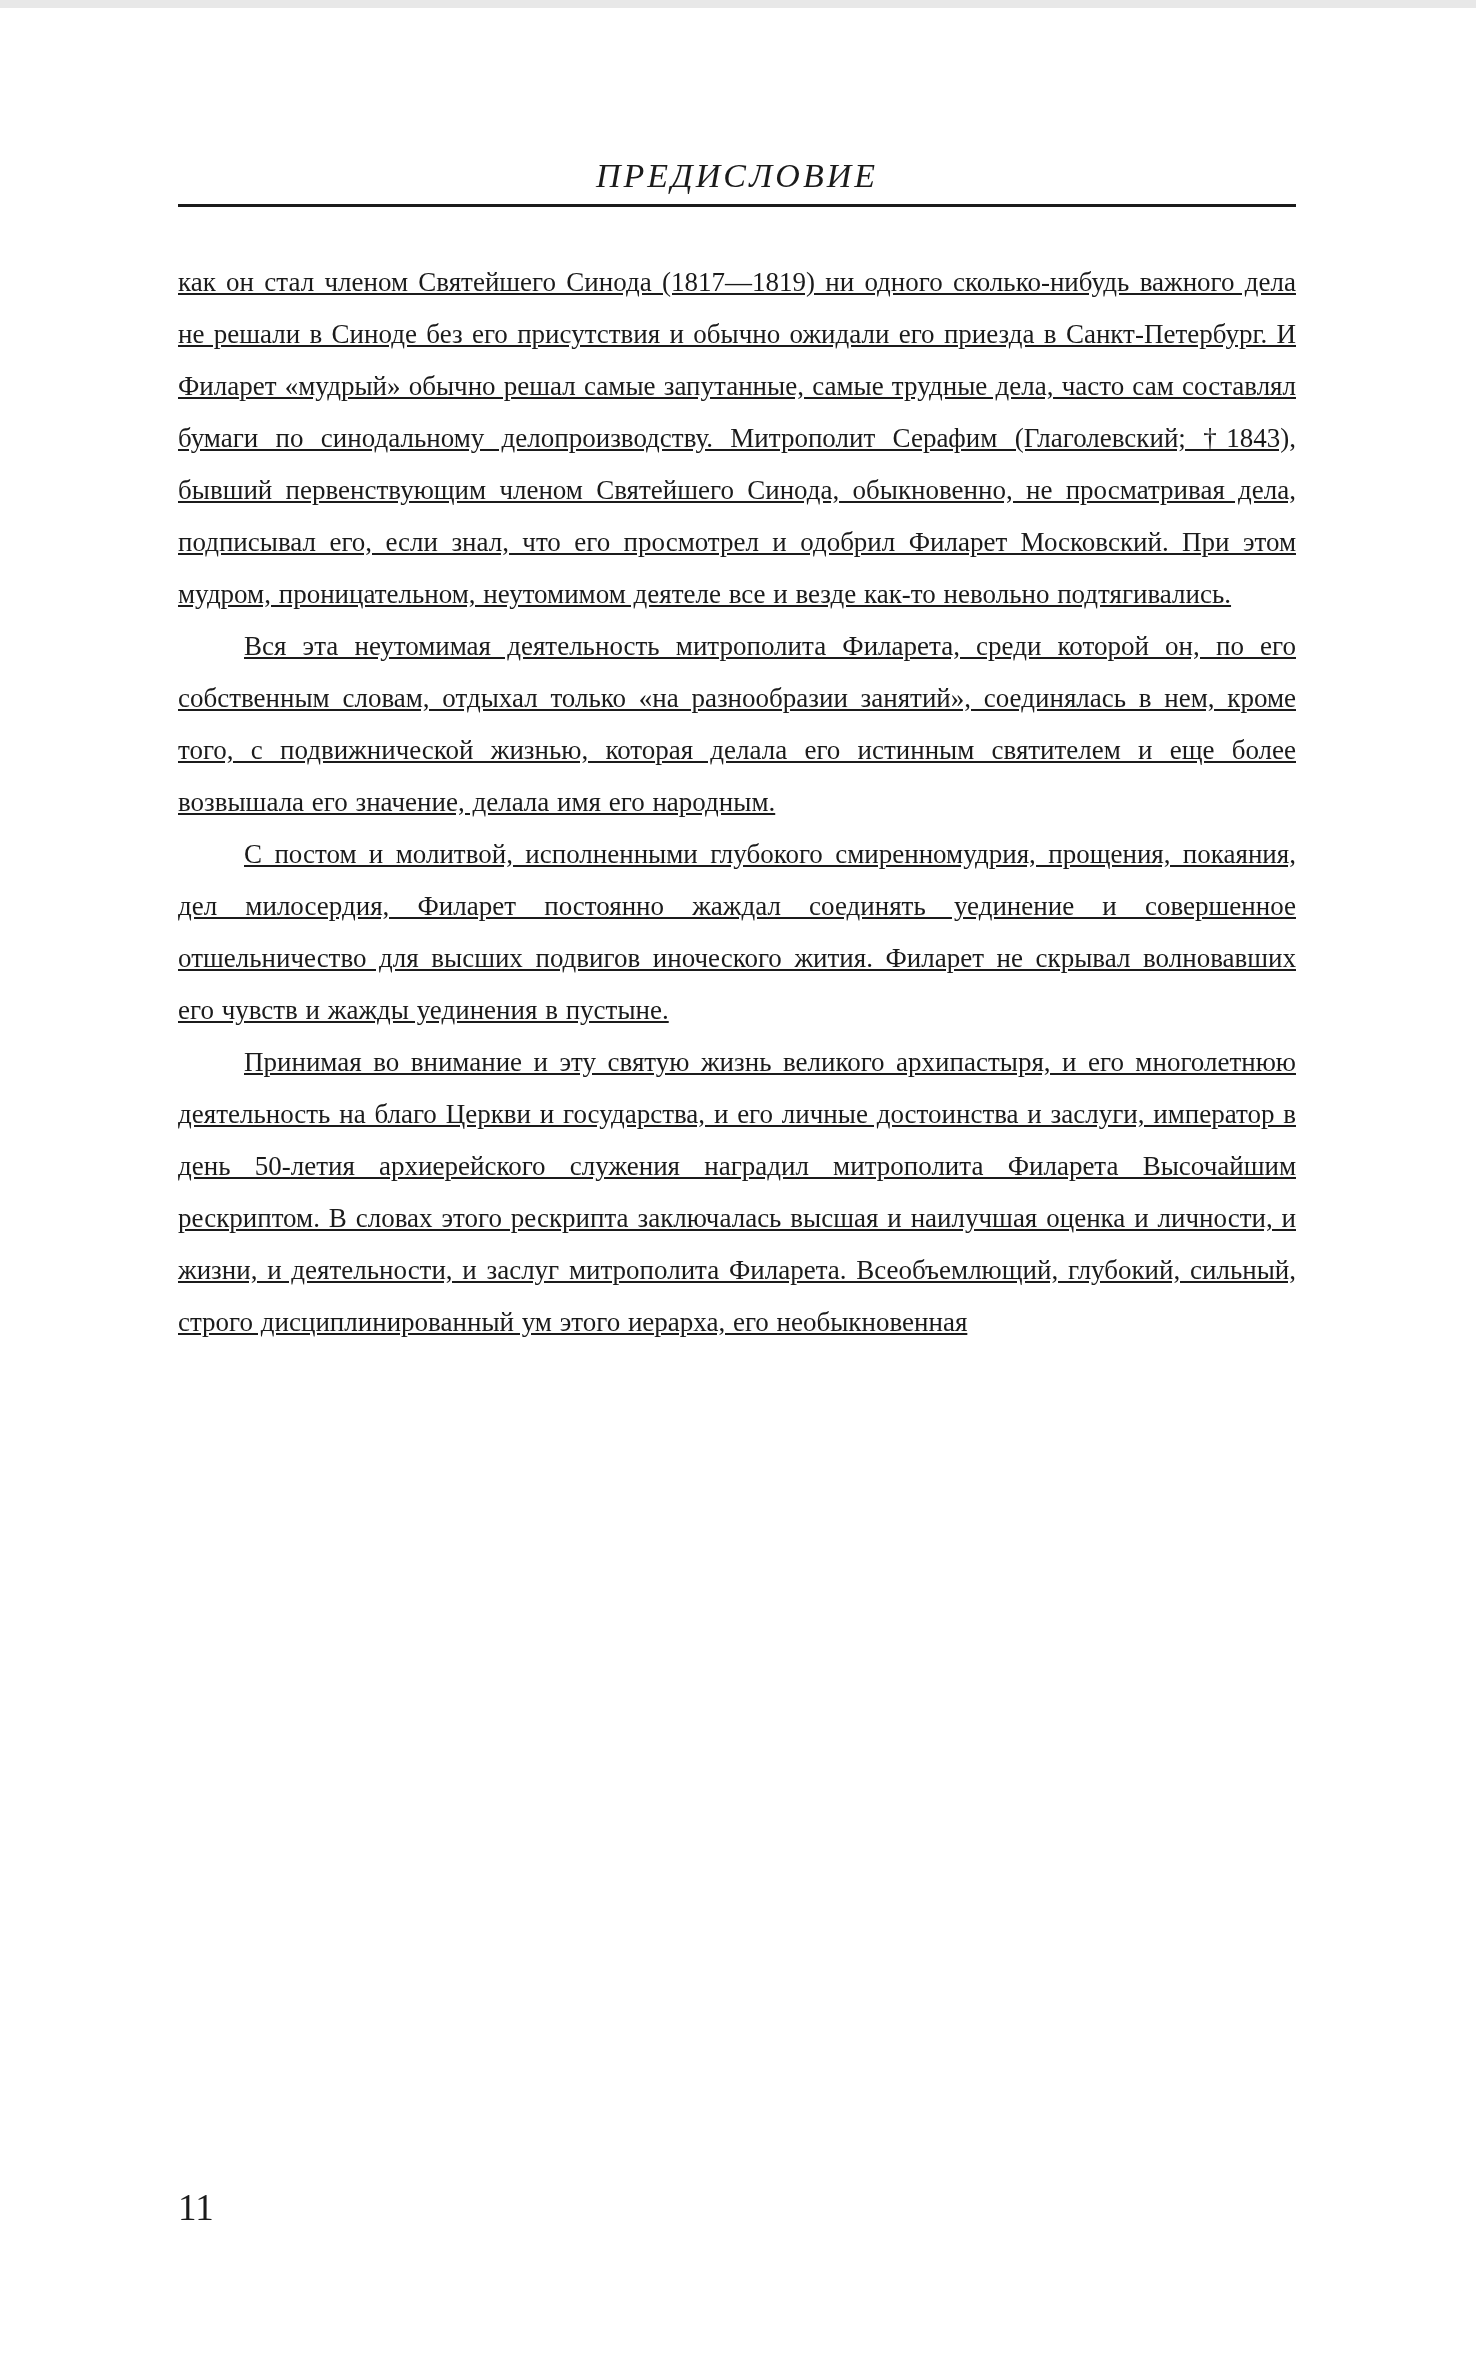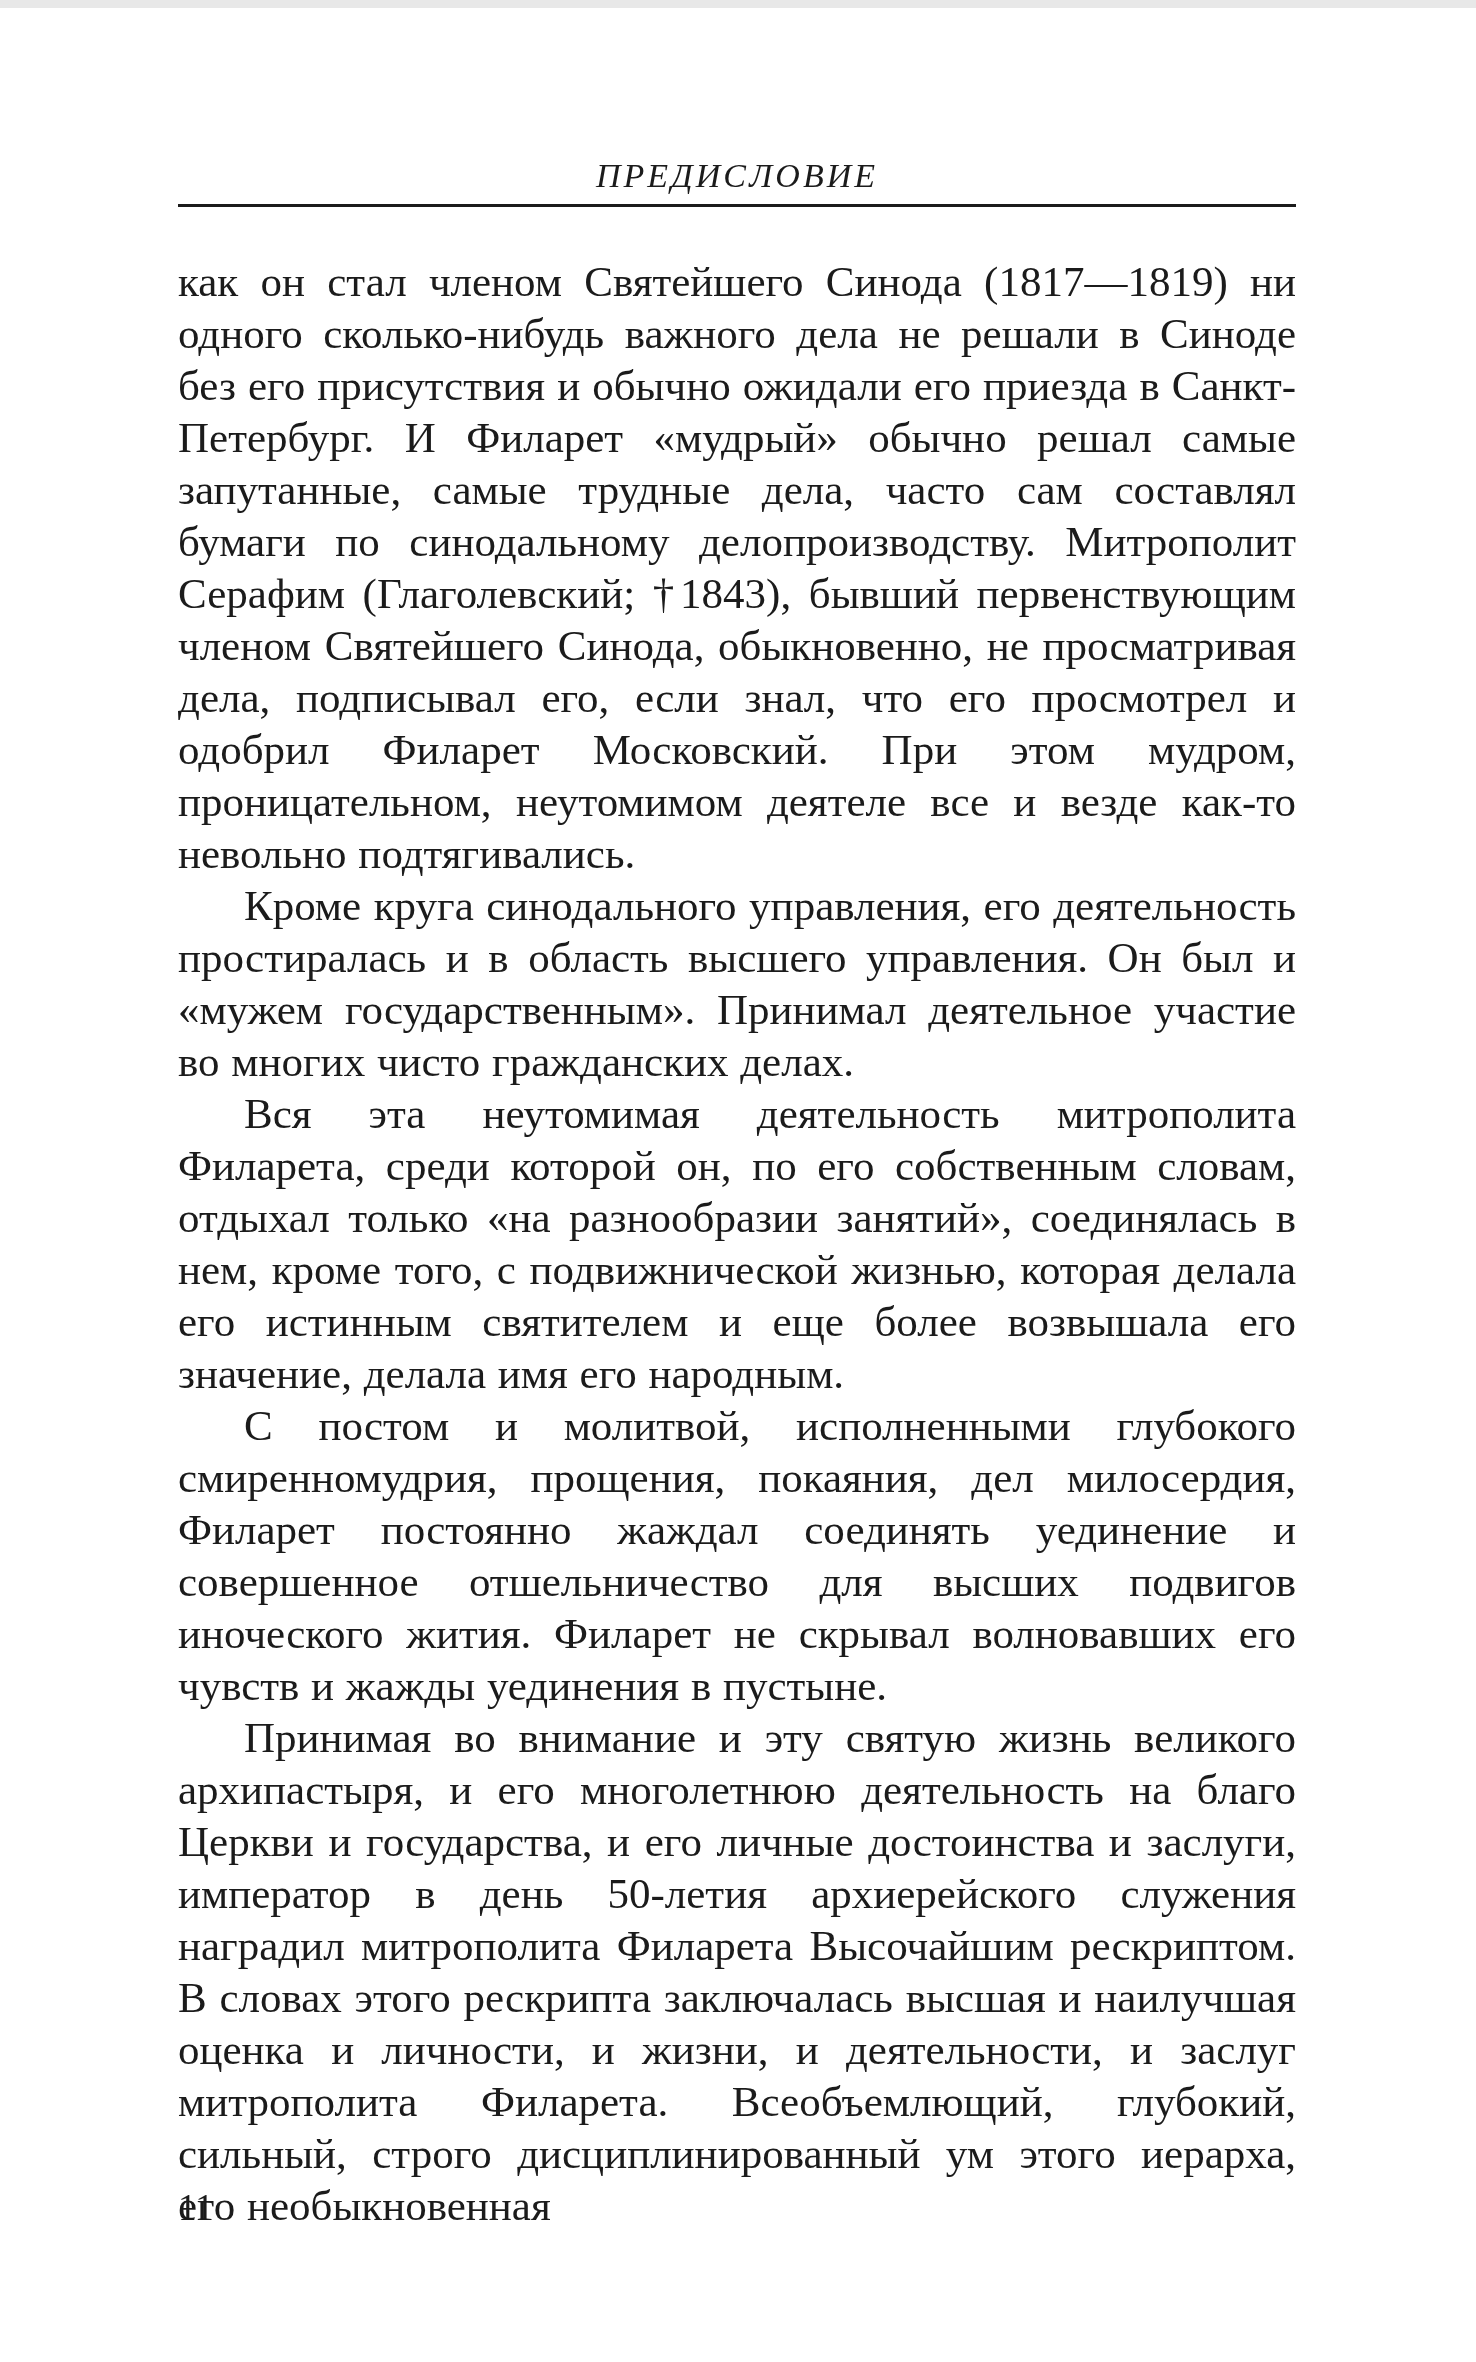--- a/index.html
+++ b/index.html
@@ -34,24 +34,25 @@
     margin-top: 8px;
     border: 0;
     border-bottom: 3px solid #1b1b1b;
     height: 0;
   }
   .body-text {
     position: absolute;
     top: 248px;
     left: 178px;
     width: 1118px;
-    font-size: 43px;
+    font-size: 27px;
     line-height: 52px;
     text-align: justify;
     word-spacing: 1px;
+    text-decoration: underline;
   }
   .para {
     margin: 0;
     padding: 0;
   }
   .para.indent {
     text-indent: 66px;
   }
   .page-number {
     position: absolute;
@@ -66,21 +67,20 @@
 
 <div class="page">
 
   <header class="page-header">
     <div class="header-title">ПРЕДИСЛОВИЕ</div>
     <div class="header-rule"></div>
   </header>
 
   <main class="body-text">
       <p class="para">как он стал членом Святейшего Синода (1817—1819) ни одного сколько-нибудь важного дела не решали в Синоде без его присутствия и обычно ожидали его приезда в Санкт-Петербург. И Филарет «мудрый» обычно решал самые запутанные, самые трудные дела, часто сам составлял бумаги по синодальному делопроизводству. Митрополит Серафим (Глаголевский; †1843), бывший первенствующим членом Святейшего Синода, обыкновенно, не просматривая дела, подписывал его, если знал, что его просмотрел и одобрил Филарет Московский. При этом мудром, проницательном, неутомимом деятеле все и везде как-то невольно подтягивались.</p>
-      <p class="para indent">Кроме круга синодального управления, его деятельность простиралась и в область высшего управления. Он был и «мужем государственным». Принимал деятельное участие во многих чисто гражданских делах.</p>
       <p class="para indent">Вся эта неутомимая деятельность митрополита Филарета, среди которой он, по его собственным словам, отдыхал только «на разнообразии занятий», соединялась в нем, кроме того, с подвижнической жизнью, которая делала его истинным святителем и еще более возвышала его значение, делала имя его народным.</p>
       <p class="para indent">С постом и молитвой, исполненными глубокого смиренномудрия, прощения, покаяния, дел милосердия, Филарет постоянно жаждал соединять уединение и совершенное отшельничество для высших подвигов иноческого жития. Филарет не скрывал волновавших его чувств и жажды уединения в пустыне.</p>
       <p class="para indent">Принимая во внимание и эту святую жизнь великого архипастыря, и его многолетнюю деятельность на благо Церкви и государства, и его личные достоинства и заслуги, император в день 50-летия архиерейского служения наградил митрополита Филарета Высочайшим рескриптом. В словах этого рескрипта заключалась высшая и наилучшая оценка и личности, и жизни, и деятельности, и заслуг митрополита Филарета. Всеобъемлющий, глубокий, сильный, строго дисциплинированный ум этого иерарха, его необыкновенная</p>
     </main>
 
   <div class="page-number">11</div>
 
 </div>
 
 </body></html>

